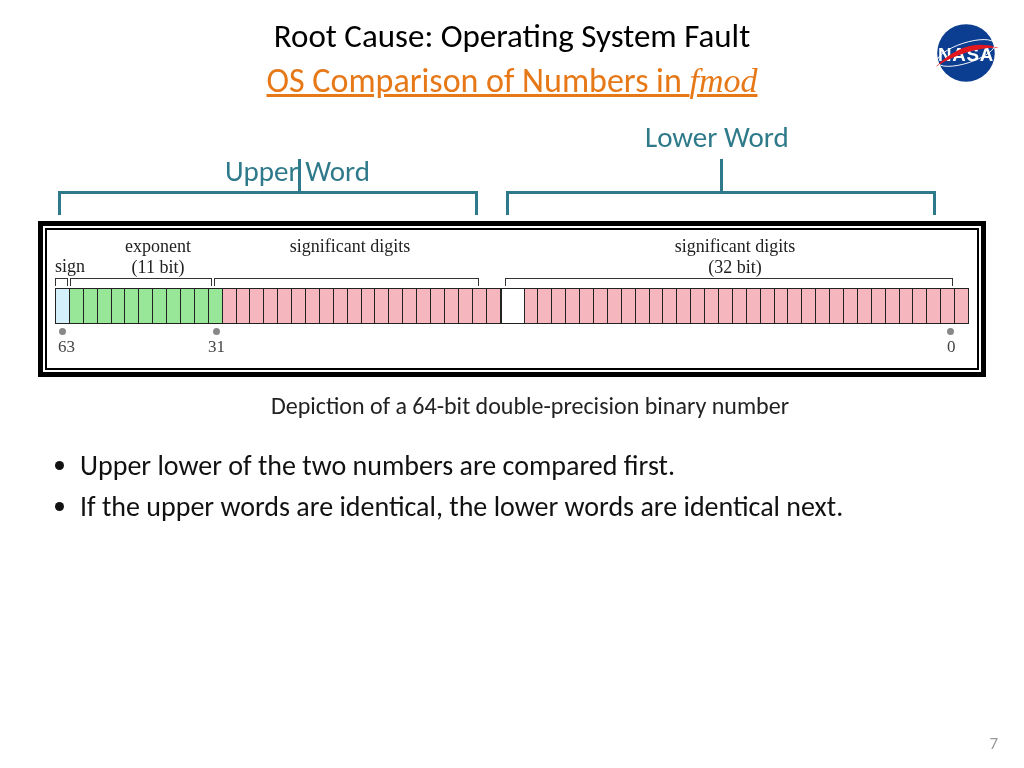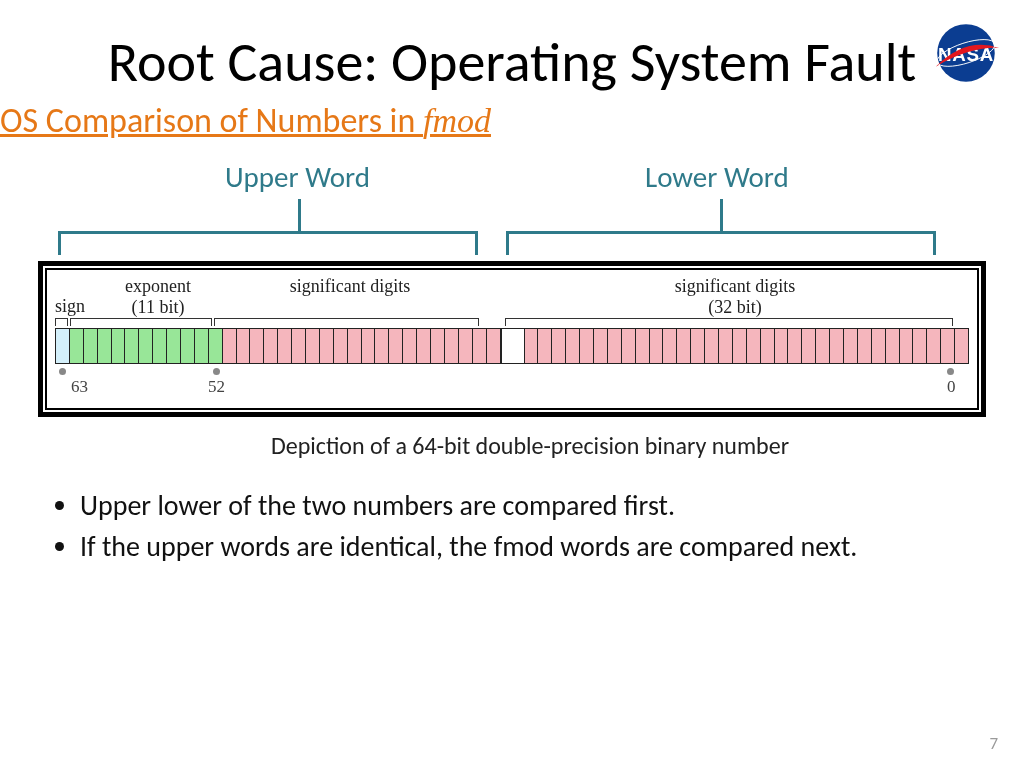--- a/index.html
+++ b/index.html
@@ -13,48 +13,48 @@
   }
   .logo {
     position: absolute;
     top: 22px;
     right: 22px;
     width: 72px;
     height: 62px;
   }
   .title {
     text-align: center;
-    font-size: 56px;
+    font-size: 33px;
     color: #000;
-    padding-top: 28px;
+    padding-top: 16px;
     font-weight: 400;
   }
   .subtitle {
-    text-align: left;
+    text-align: center;
     font-size: 34px;
     color: #e67817;
     text-decoration: underline;
     margin-top: 4px;
     font-weight: 400;
   }
   .subtitle .code {
     font-family: "Comic Sans MS", cursive;
     font-style: italic;
   }
   .labels-row {
     position: relative;
     height: 40px;
     margin-top: 18px;
   }
   .word-label {
     position: absolute;
     font-size: 29px;
     color: #2f7a8a;
   }
-  .upper-label { left: 225px; }
+  .upper-label { left: 225px; margin-top: 34px; }
   .lower-label { left: 645px; }
   .brackets-row {
     position: relative;
     height: 62px;
   }
   .stem {
     position: absolute;
     width: 3px;
     background: #2f7a8a;
     height: 32px;
@@ -258,28 +258,28 @@
       <div class="bit c-sig"></div>
       <div class="bit c-sig"></div>
       <div class="bit c-sig"></div>
       <div class="bit c-sig"></div>
       <div class="bit c-sig"></div>
       <div class="bit c-sig"></div>
     </div>
 
   <div class="index-row">
     <div class="dot" style="left:4px;"></div>
-    <div class="idx-num" style="left:16px;">63</div>
+    <div class="idx-num" style="left:3px;">63</div>
     <div class="dot" style="left:158px;"></div>
-    <div class="idx-num" style="left:153px;">52</div>
+    <div class="idx-num" style="left:153px;">31</div>
     <div class="dot" style="left:892px;"></div>
     <div class="idx-num" style="left:892px;">0</div>
   </div>
 </div>
 
 <div class="caption">Depiction of a 64-bit double-precision binary number</div>
 
 <ul class="bullets">
   <li>Upper lower of the two numbers are compared first.</li>
-  <li>If the upper words are identical, the fmod words are compared next.</li>
+  <li>If the upper words are identical, the lower words are identical next.</li>
 </ul>
 
 <div class="page-num">7</div>
 
 </body></html>

